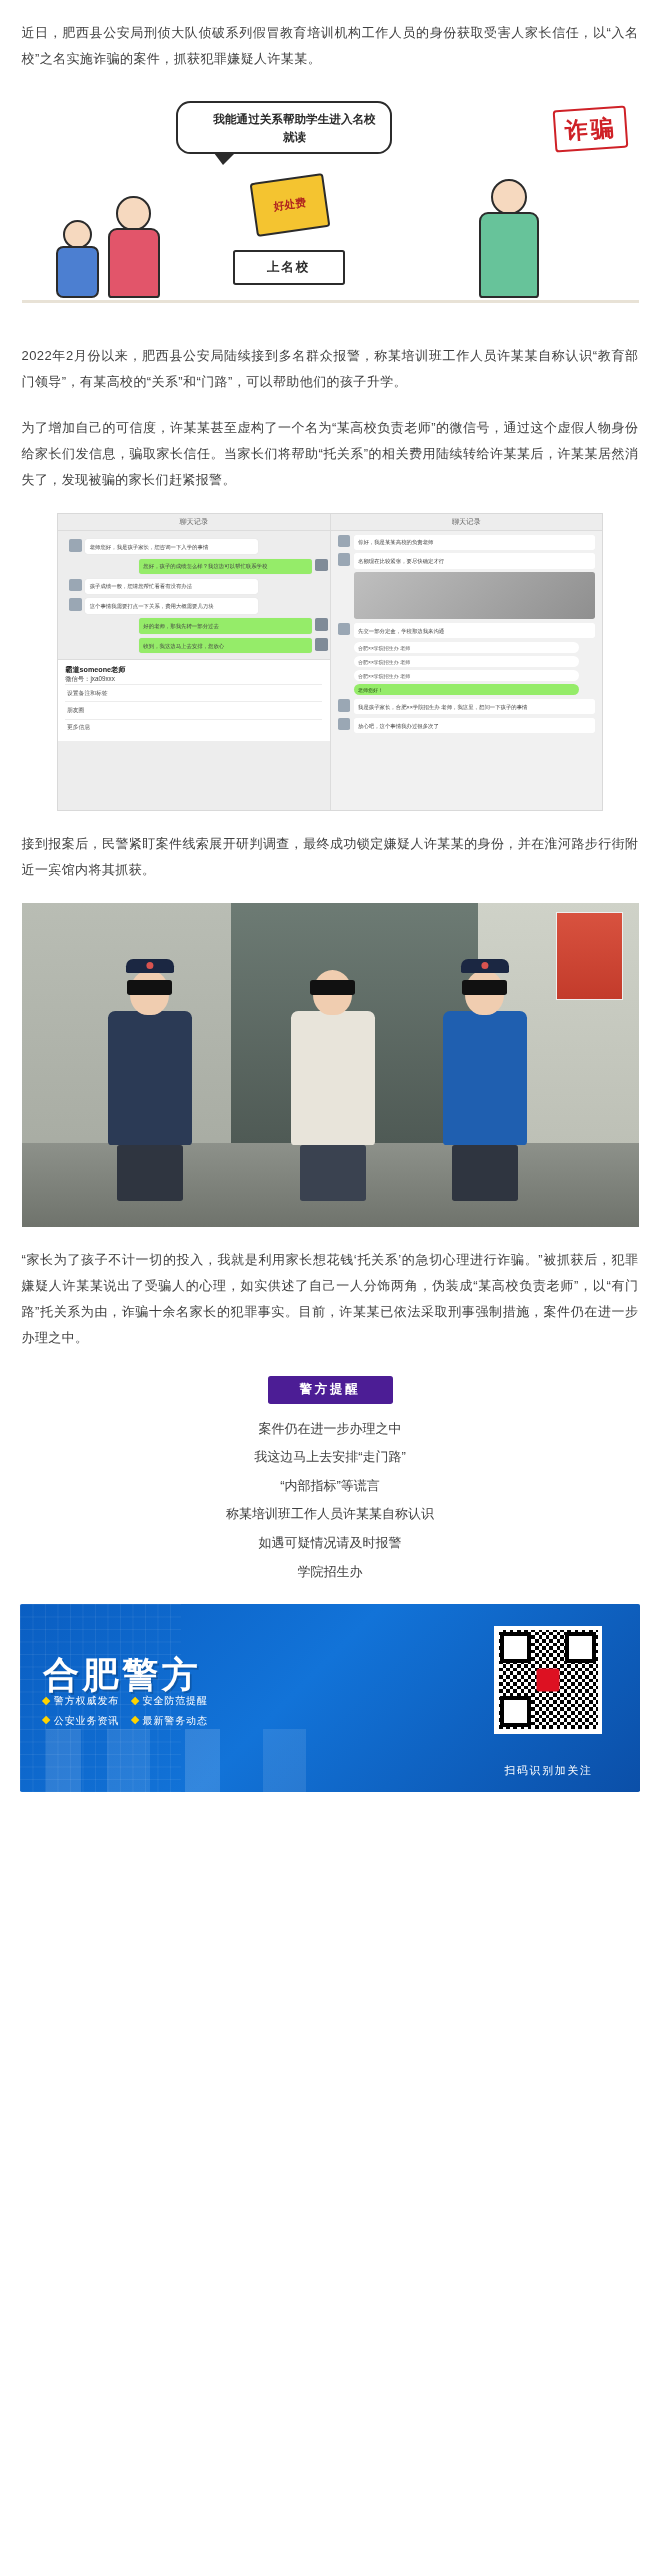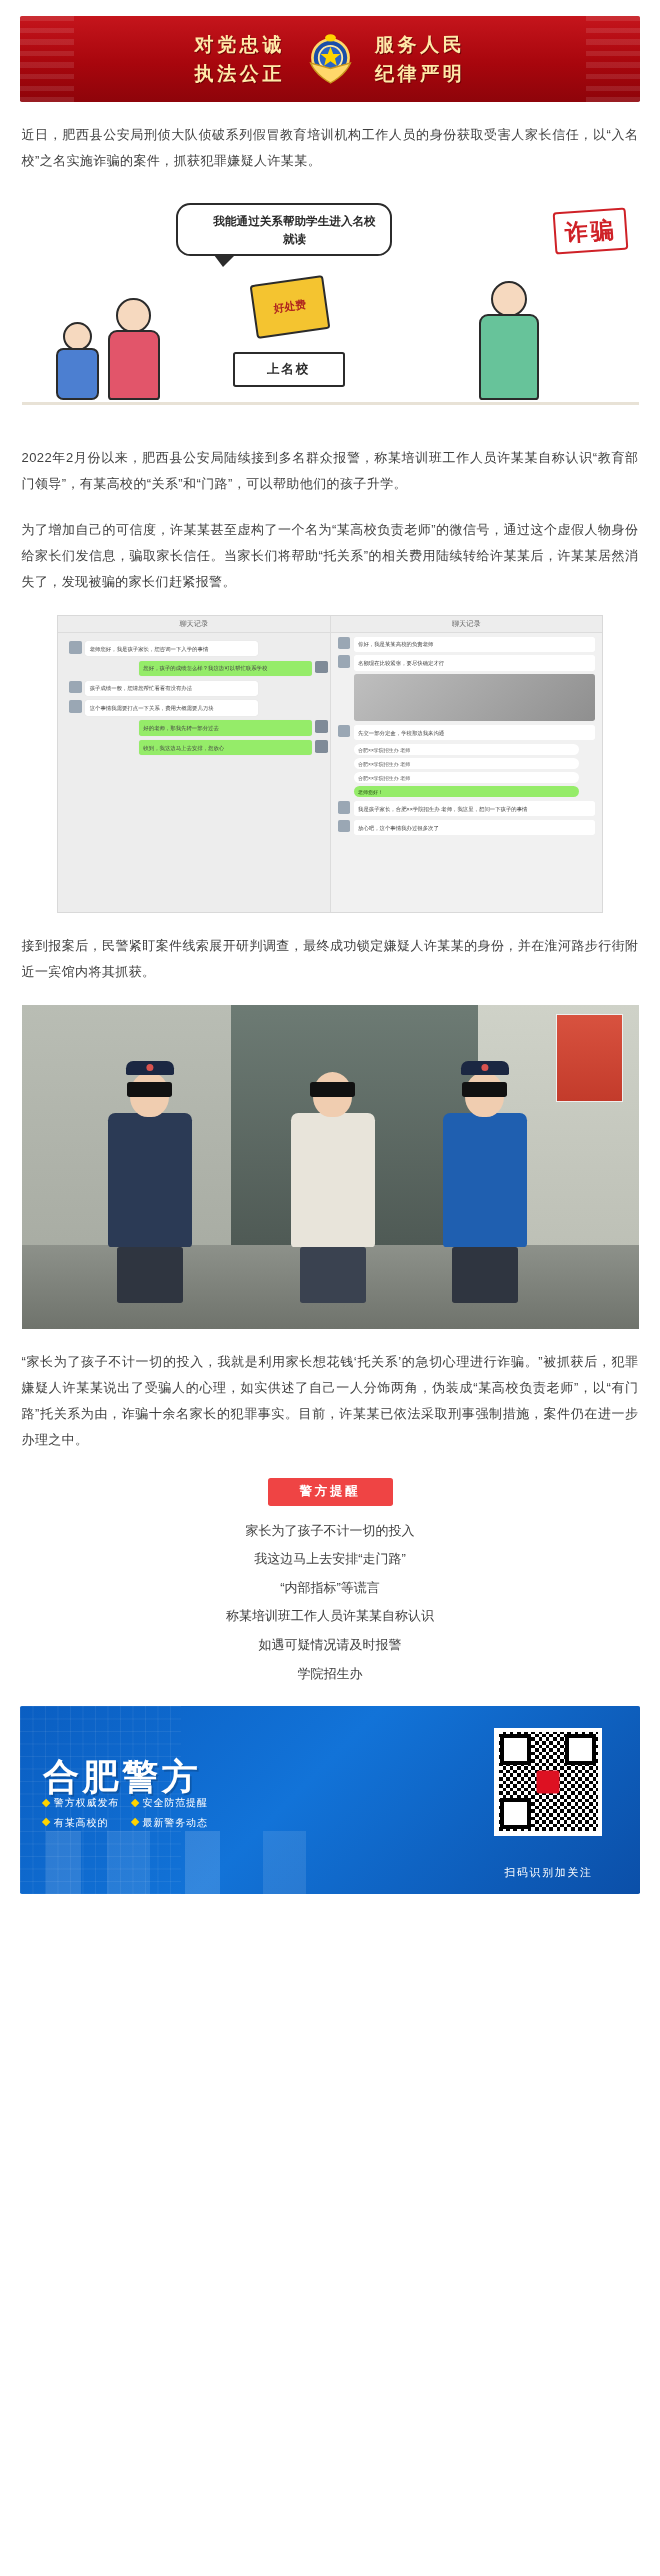--- a/index.html
+++ b/index.html
@@ -316,21 +316,21 @@
   }
   .cop-cap::after {
     content:""; position:absolute; left:50%; transform: translateX(-50%);
     top: 2.7px; width: 7.2px; height: 7.2px; border-radius: 50%; background: #d9534f;
   }
 
   
   .warn-title {
     margin: 25px auto 10.8px auto;
     width: 125px;
-    background: #ef4444;
+    background: #4c1d95;
     color: #ffffff;
     font-size: 12.5px;
     font-weight: bold;
     letter-spacing: 2.7px;
     text-align: center;
     padding: 5.4px 0;
     border-radius: 2.7px;
   }
   .warn-list {
     text-align: center;
@@ -425,41 +425,20 @@
     color: #ffffff;
     font-size: 10.8px;
     letter-spacing: 1.8px;
   }
 </style>
 </head>
 <body>
 
 <div class="page">
 
-  <div class="banner">
-    <div class="banner-inner">
-      <div class="banner-col left">
-        <span>对党忠诚</span>
-        <span>执法公正</span>
-      </div>
-      <div class="emblem">
-        <svg viewBox="0 0 72 72" xmlns="http://www.w3.org/2000/svg">
-          <circle cx="36" cy="34" r="20" fill="#1b4ea8" stroke="#ffd86b" stroke-width="3"></circle>
-          <circle cx="36" cy="34" r="13" fill="#2a63c4" stroke="#ffe9a8" stroke-width="2"></circle>
-          <path d="M36 22 L39 30 L47 30 L41 35 L43 43 L36 38 L29 43 L31 35 L25 30 L33 30 Z" fill="#ffd400"></path>
-          <path d="M14 40 C20 54 36 62 36 62 C36 62 52 54 58 40 L36 46 Z" fill="#ffd86b" stroke="#c9971f" stroke-width="1.5"></path>
-          <ellipse cx="36" cy="12" rx="6" ry="4" fill="#ffd400"></ellipse>
-        </svg>
-      </div>
-      <div class="banner-col right">
-        <span>服务人民</span>
-        <span>纪律严明</span>
-      </div>
-    </div>
-  </div>
 
   <p class="para">近日，肥西县公安局刑侦大队侦破系列假冒教育培训机构工作人员的身份获取受害人家长信任，以“入名校”之名实施诈骗的案件，抓获犯罪嫌疑人许某某。</p>
 
   <div class="illus-wrap">
     <div class="illus">
       <div class="bubble b1">我能通过关系帮助学生进入名校就读</div>
       <div class="scam-stamp">诈骗</div>
 
       <div class="figure" style="left:86px; bottom:25px;">
         <div class="head" style="width:30.5px;height:30.5px;margin:0 auto;"></div>
@@ -489,20 +468,27 @@
     <div class="chat-left">
       <div class="chat-titlebar">聊天记录</div>
       <div style="padding:3.6px 10.8px 0 20px;">
         <div class="msg">老师您好，我是孩子家长，想咨询一下入学的事情<span class="avatar-sq"></span></div>
         <div class="msg me">您好，孩子的成绩怎么样？我这边可以帮忙联系学校<span class="avatar-sq"></span></div>
         <div class="msg">孩子成绩一般，想请您帮忙看看有没有办法<span class="avatar-sq"></span></div>
         <div class="msg">这个事情我需要打点一下关系，费用大概需要几万块<span class="avatar-sq"></span></div>
         <div class="msg me">好的老师，那我先转一部分过去<span class="avatar-sq"></span></div>
         <div class="msg me">收到，我这边马上去安排，您放心<span class="avatar-sq"></span></div>
       </div>
+      <div class="chat-profile">
+        <div class="nm">霸道someone老师</div>
+        <div>微信号：jxa09xxx</div>
+        <div class="chat-row">设置备注和标签</div>
+        <div class="chat-row">朋友圈</div>
+        <div class="chat-row">更多信息</div>
+      </div>
     </div>
     <div class="chat-right">
       <div class="chat-titlebar">聊天记录</div>
       <div class="rmsg">你好，我是某某高校的负责老师<span class="avatar-sq"></span></div>
       <div class="rmsg">名额现在比较紧张，要尽快确定才行<span class="avatar-sq"></span></div>
       <div class="rimg"></div>
       <div class="rmsg">先交一部分定金，学校那边我来沟通<span class="avatar-sq"></span></div>
       <div class="pillrow">
         <div class="pill">合肥××学院招生办 老师</div>
       </div>
@@ -553,21 +539,21 @@
       </div>
       <div class="p-body" style="background:#1f5fb0;"></div>
       <div class="p-legs"></div>
     </div>
   </div>
 
   <p class="para">“家长为了孩子不计一切的投入，我就是利用家长想花钱‘托关系’的急切心理进行诈骗。”被抓获后，犯罪嫌疑人许某某说出了受骗人的心理，如实供述了自己一人分饰两角，伪装成“某高校负责老师”，以“有门路”托关系为由，诈骗十余名家长的犯罪事实。目前，许某某已依法采取刑事强制措施，案件仍在进一步办理之中。</p>
 
   <div class="warn-title">警方提醒</div>
   <div class="warn-list">
-    <div>家长为了孩子不计一切的投入</div>
+    <div>案件仍在进一步办理之中</div>
     <div>我这边马上去安排“走门路”</div>
     <div>“内部指标”等谎言</div>
     <div>称某培训班工作人员许某某自称认识</div>
     <div>如遇可疑情况请及时报警</div>
     <div>学院招生办</div>
   </div>
 
   <div class="footer">
     <div class="grid-deco"></div>
     <div class="skyline"></div>
@@ -576,21 +562,21 @@
       <div class="ftag">
           <span class="dot"></span>
           <span>警方权威发布</span>
         </div>
       <div class="ftag">
           <span class="dot"></span>
           <span>安全防范提醒</span>
         </div>
       <div class="ftag">
           <span class="dot"></span>
-          <span>有某高校的</span>
+          <span>公安业务资讯</span>
         </div>
       <div class="ftag">
           <span class="dot"></span>
           <span>最新警务动态</span>
         </div>
     </div>
     <div class="qr-box">
       <div class="qr-grid">
         <span class="qr-eye tl"></span>
         <span class="qr-eye tr"></span>

